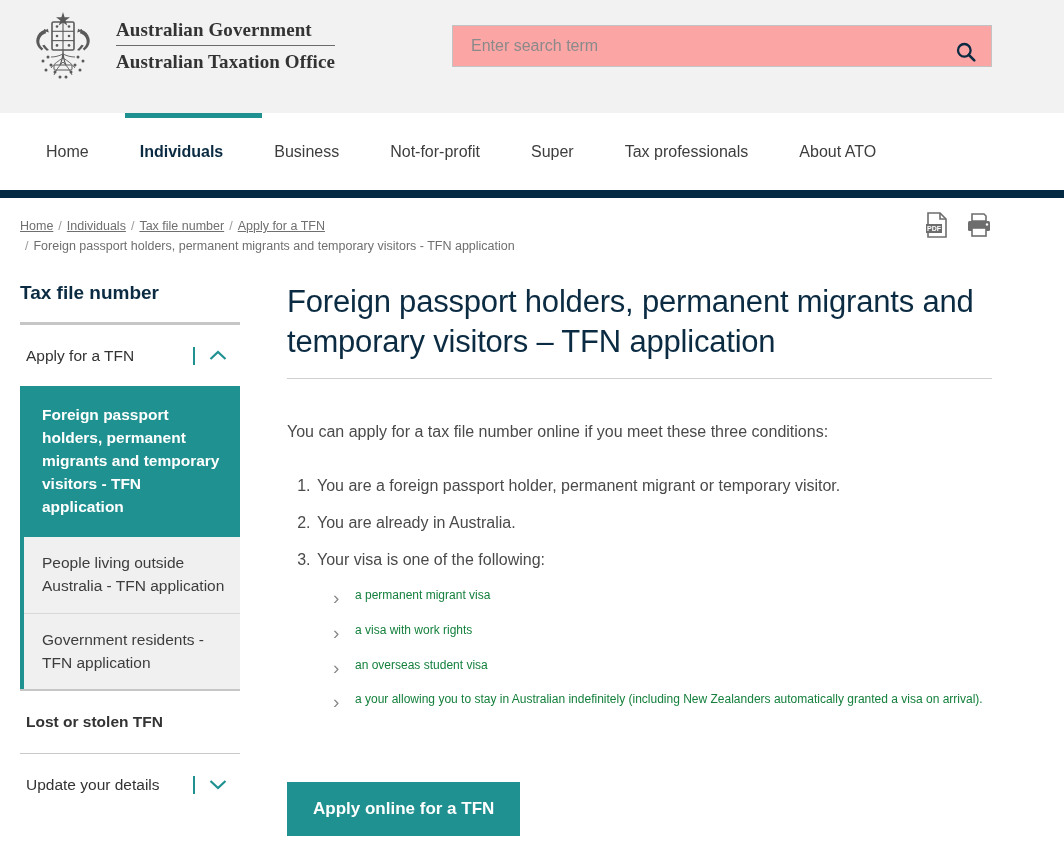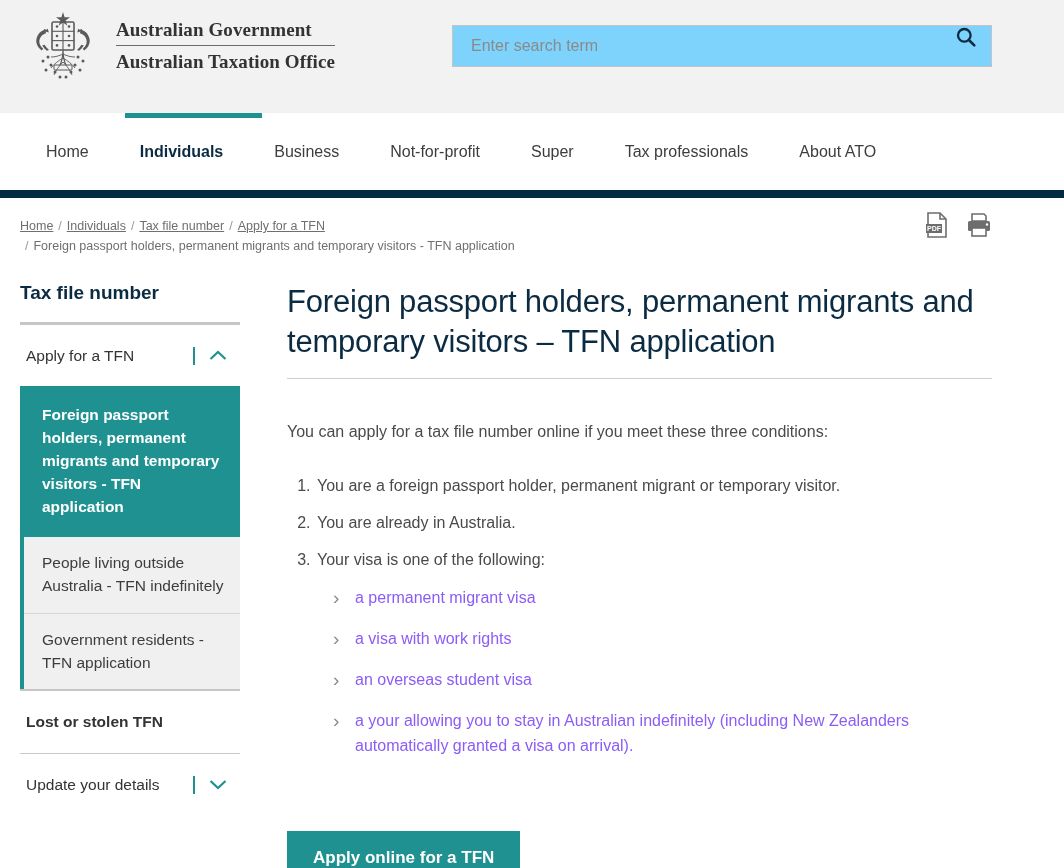--- a/index.html
+++ b/index.html
@@ -54,24 +54,24 @@
   .search-wrap {
     position: absolute;
     left: 452px;
     top: 25px;
     width: 540px;
     height: 42px;
   }
   .search-box {
     width: 100%;
     height: 100%;
-    background: #7dd3fc;
+    background: #fca5a5;
     border: 1px solid #c3c3c3;
     display: flex;
-    align-items: flex-start;
+    align-items: flex-end;
     padding: 0 12px 0 16px;
   }
   .search-input {
     flex: 1;
     border: none;
     outline: none;
     font-family: "Liberation Sans", sans-serif;
     font-size: 16px;
     color: #555;
     background: transparent;
@@ -265,22 +265,22 @@
   ul.visas {
     list-style: none;
     margin: 14px 0 0 0;
     padding-left: 12px;
   }
   ul.visas > li {
     position: relative;
     padding-left: 26px;
     margin-bottom: 16px;
     line-height: 1.55;
-    color: #8b5cf6;
-    font-size: 16px;
+    color: #15803d;
+    font-size: 12px;
   }
   ul.visas > li::before {
     content: "\203A";
     position: absolute;
     left: 4px;
     top: -3px;
     font-size: 19px;
     color: #8a8a8a;
   }
   .cta {
@@ -415,21 +415,21 @@
         <span>
           <svg width="18" height="11" viewBox="0 0 18 11" aria-hidden="true">
             <polyline points="1.5,9 9,2 16.5,9" fill="none" stroke="#1f9190" stroke-width="2.2"></polyline>
           </svg>
         </span>
       </span>
     </div>
 
     <div class="sub-list">
       <div class="sub-item active">Foreign passport holders, permanent migrants and temporary visitors - TFN application</div>
-      <div class="sub-item">People living outside Australia - TFN indefinitely</div>
+      <div class="sub-item">People living outside Australia - TFN application</div>
       <div class="sub-item">Government residents - TFN application</div>
     </div>
     <div class="sub-list-bottom-rule"></div>
 
     <div class="side-link">Lost or stolen TFN</div>
 
     <div class="side-group-head">
       <span class="label">Update your details</span>
       <span class="chev-cell">
         <span>

